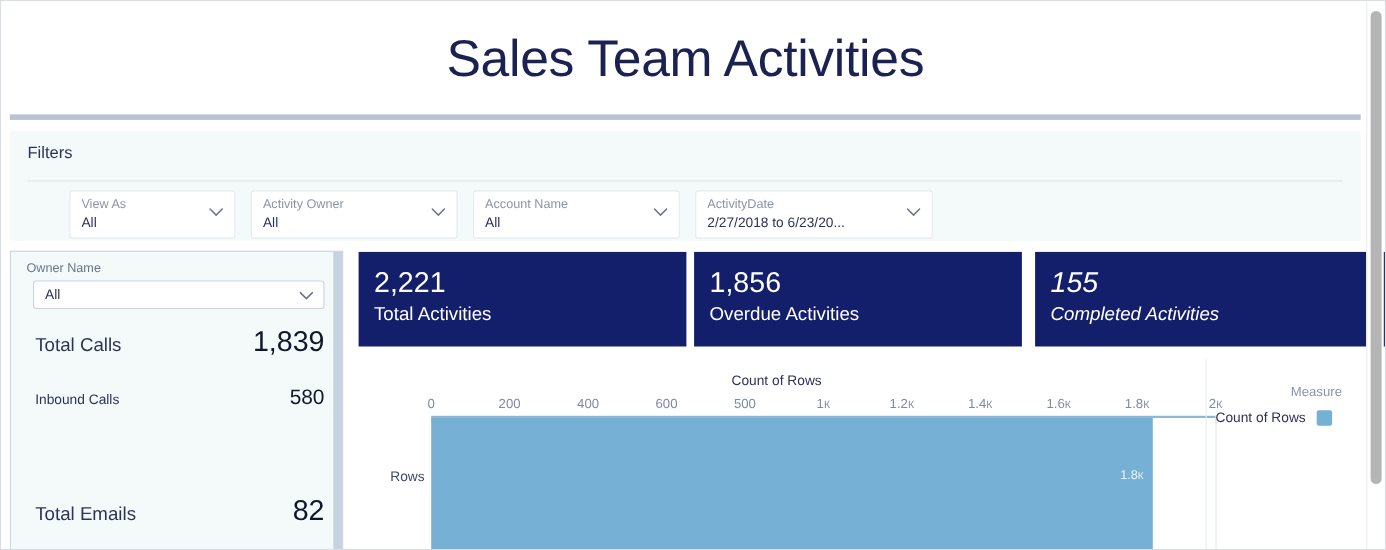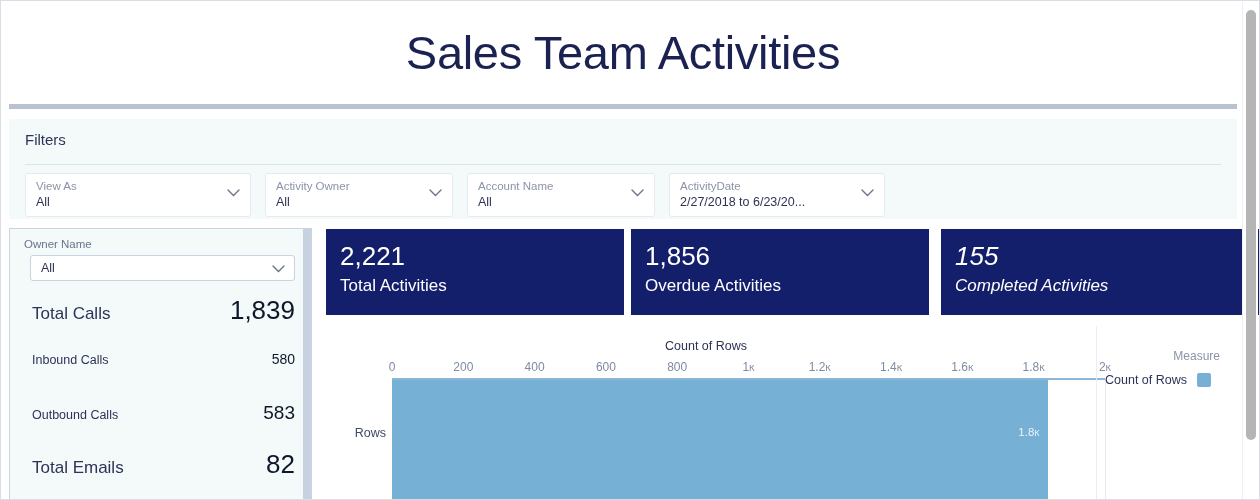--- a/index.html
+++ b/index.html
@@ -72,21 +72,21 @@
   }
   .filter-box {
     position: relative;
     height: 44px;
     background: #ffffff;
     border: 1px solid #e4eaf0;
     border-radius: 3px;
     padding: 5px 34px 0 10px;
     cursor: pointer;
   }
-  .filter-box.w1 { width: 226px; }
+  .filter-box.w1 { width: 151px; margin-left: 38px; }
   .filter-box.w2 { width: 188px; }
   .filter-box.w3 { width: 188px; }
   .filter-box.w4 { width: 216px; }
   .filter-cap {
     font-size: 11.5px;
     color: #8b93a8;
     line-height: 15px;
     white-space: nowrap;
     overflow: hidden;
   }
@@ -151,21 +151,21 @@
   .metric-row.r1 { top: 122px; }
   .metric-row.r2 { top: 173px; }
   .metric-row.r3 { top: 220px; }
 
   .metric-label { color: #2d3356; white-space: nowrap; }
   .metric-value { color: #0f172a; white-space: nowrap; }
 
   .metric-row.r0 .metric-label { font-size: 17px; }
   .metric-row.r0 .metric-value { font-size: 26px; }
   .metric-row.r1 .metric-label { font-size: 12.5px; }
-  .metric-row.r1 .metric-value { font-size: 14px; margin-left: 16px; }
+  .metric-row.r1 .metric-value { font-size: 19px; margin-left: 16px; }
   .metric-row.r2 .metric-label { font-size: 12.5px; }
   .metric-row.r2 .metric-value { font-size: 19px; }
   .metric-row.r3 .metric-label { font-size: 17px; }
   .metric-row.r3 .metric-value { font-size: 26px; }
 
   .panel-scroll {
     position: absolute;
     right: 0; top: 0;
     width: 8px; height: 100%;
     background: #c6d2e0;
@@ -371,24 +371,20 @@
     <div class="metric-row r0">
       <span class="metric-label">Total Calls</span>
       <span class="metric-value">1,839</span>
     </div>
 
     <div class="metric-row r1">
       <span class="metric-label">Inbound Calls</span>
       <span class="metric-value">580</span>
     </div>
 
-    <div class="metric-row r2">
-      <span class="metric-label">Outbound Calls</span>
-      <span class="metric-value">583</span>
-    </div>
 
     <div class="metric-row r3">
       <span class="metric-label">Total Emails</span>
       <span class="metric-value">82</span>
     </div>
 
     <div class="panel-scroll"></div>
   </div>
 
   <div class="kpi k0">
@@ -410,21 +406,21 @@
     <div id="axis-ticks">
         <div class="tick-label" style="left: 66px;">0</div>
         <div class="tick-mark" style="left: 66px;"></div>
         <div class="tick-label" style="left: 137.3px;">200</div>
         <div class="tick-mark" style="left: 137.3px;"></div>
         <div class="tick-label" style="left: 208.6px;">400</div>
         <div class="tick-mark" style="left: 208.6px;"></div>
         <div class="gridline" style="left: 208.6px;"></div>
         <div class="tick-label" style="left: 279.9px;">600</div>
         <div class="tick-mark" style="left: 279.9px;"></div>
-        <div class="tick-label" style="left: 351.2px;">800</div>
+        <div class="tick-label" style="left: 351.2px;">500</div>
         <div class="tick-mark" style="left: 351.2px;"></div>
         <div class="gridline" style="left: 351.2px;"></div>
         <div class="tick-label" style="left: 422.5px;">1<span class="k">К</span></div>
         <div class="tick-mark" style="left: 422.5px;"></div>
         <div class="tick-label" style="left: 493.8px;">1.2<span class="k">К</span></div>
         <div class="tick-mark" style="left: 493.8px;"></div>
         <div class="gridline" style="left: 493.8px;"></div>
         <div class="tick-label" style="left: 565.1px;">1.4<span class="k">К</span></div>
         <div class="tick-mark" style="left: 565.1px;"></div>
         <div class="tick-label" style="left: 636.4px;">1.6<span class="k">К</span></div>

